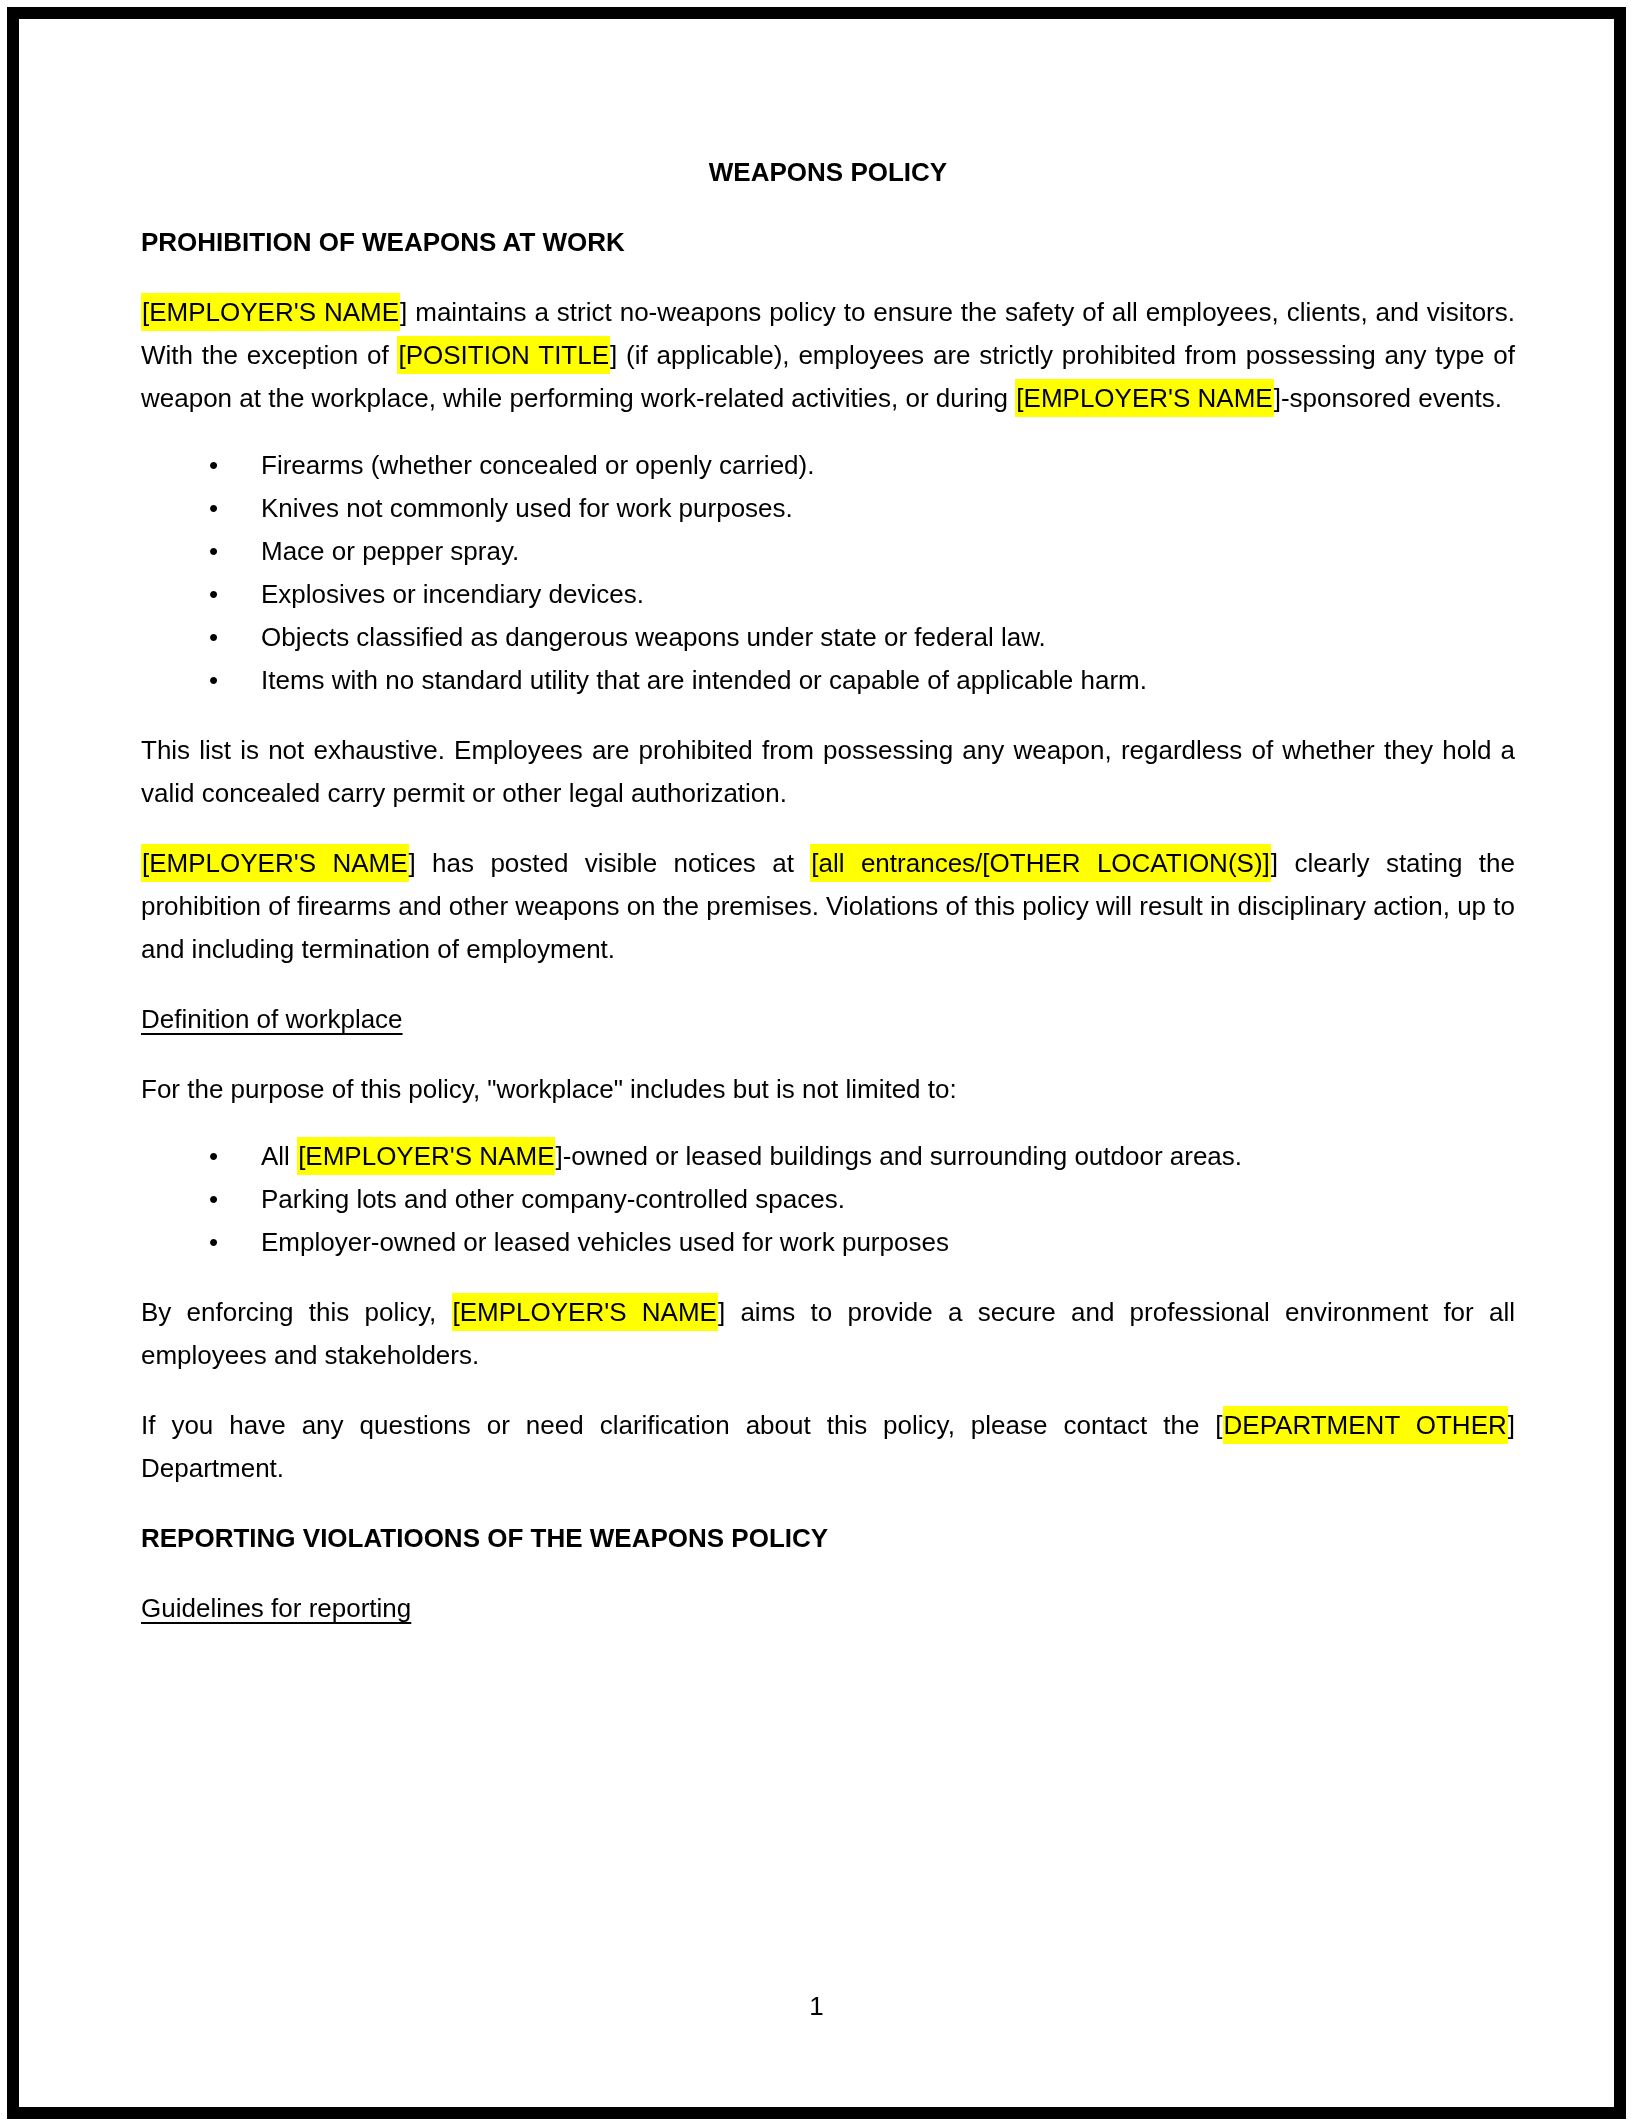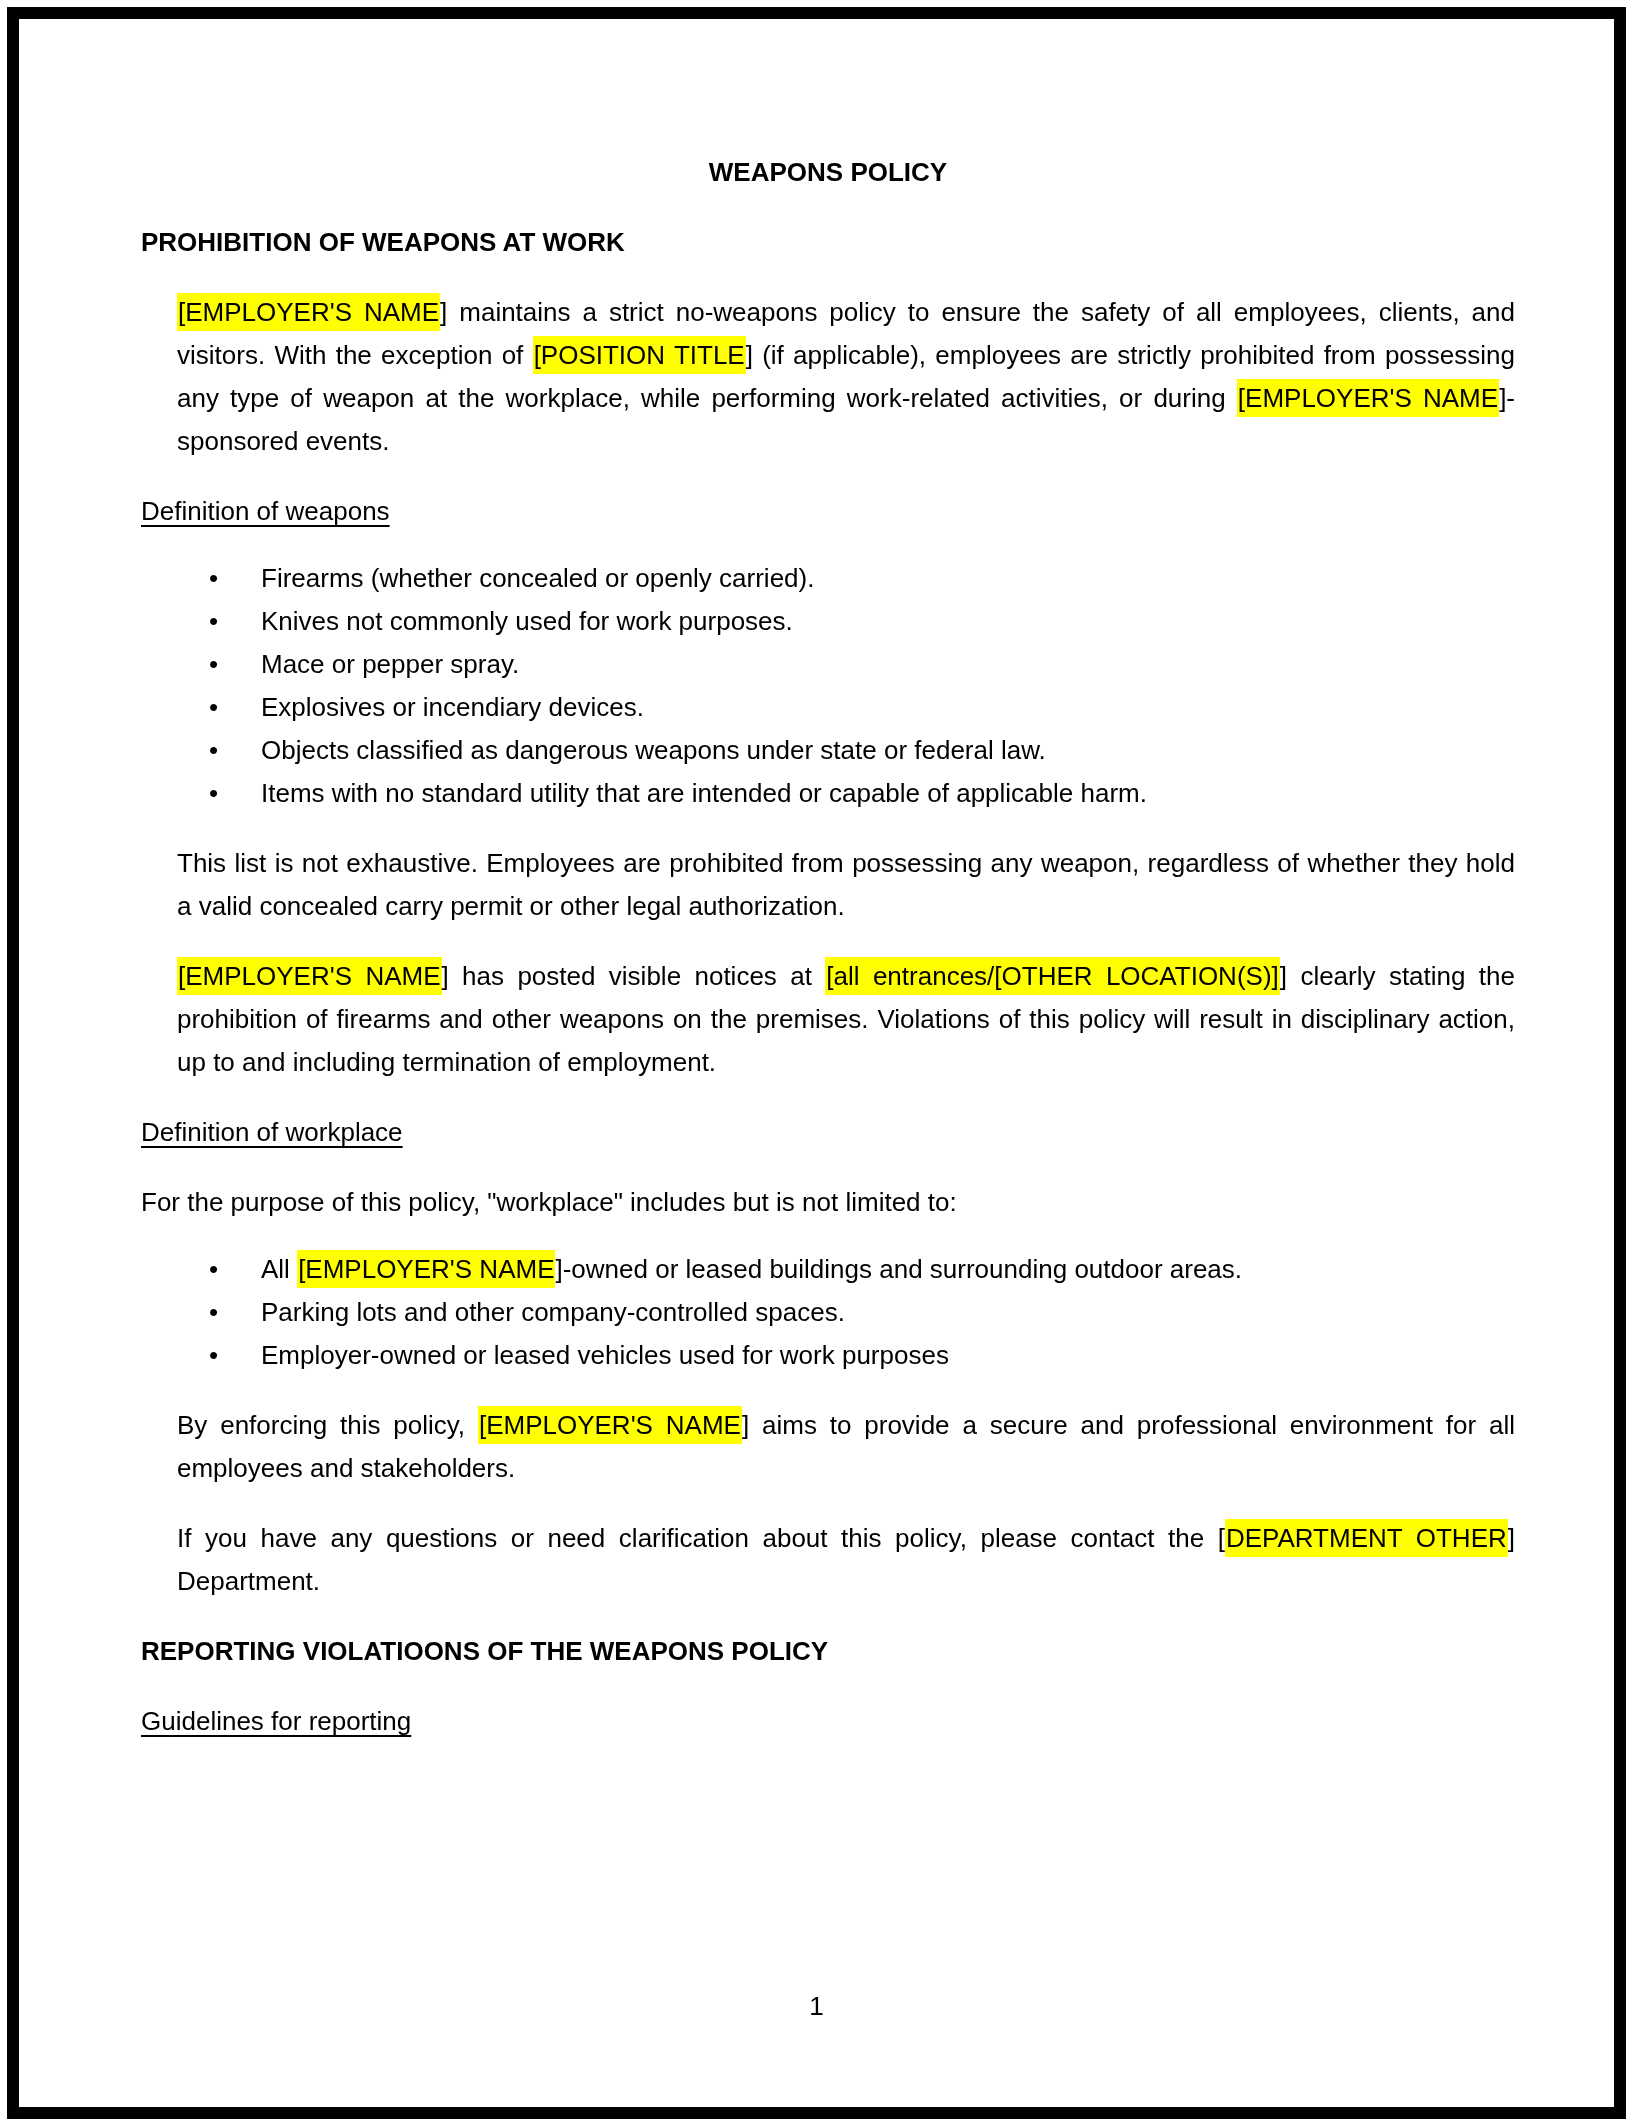--- a/index.html
+++ b/index.html
@@ -39,21 +39,21 @@
     margin: 27px 0 0 0;
     font-size: 26px;
     font-weight: normal;
     text-decoration: underline;
     text-decoration-thickness: 2px;
     text-underline-offset: 5px;
   }
   p {
     margin: 27px 0 0 0;
   }
-  .just { text-align: justify; margin-left: 36px; }
+  .just { text-align: justify; }
   ul.doc-list {
     margin: 24px 0 0 0;
     padding: 0;
     list-style: none;
   }
   ul.doc-list li {
     position: relative;
     padding-left: 120px;
     line-height: 43px;
   }
@@ -81,21 +81,20 @@
 
 <div class="page">
   <div class="content">
 
     <h1 class="doc-title">WEAPONS POLICY</h1>
 
     <h2 class="h-bold">PROHIBITION OF WEAPONS AT WORK</h2>
 
     <p class="just"><span class="hl">[EMPLOYER'S NAME</span><span>] maintains a strict no-weapons policy to ensure the safety of all employees, clients, and visitors. With the exception of </span><span class="hl">[POSITION TITLE</span><span>] (if applicable), employees are strictly prohibited from possessing any type of weapon at the workplace, while performing work-related activities, or during </span><span class="hl">[EMPLOYER'S NAME</span><span>]-sponsored events.</span></p>
 
-    <h3 class="h-under">Definition of weapons</h3>
 
 
     <ul class="doc-list">
       <li>Firearms (whether concealed or openly carried).</li>
       <li>Knives not commonly used for work purposes.</li>
       <li>Mace or pepper spray.</li>
       <li>Explosives or incendiary devices.</li>
       <li>Objects classified as dangerous weapons under state or federal law.</li>
       <li>Items with no standard utility that are intended or capable of applicable harm.</li>
     </ul>

